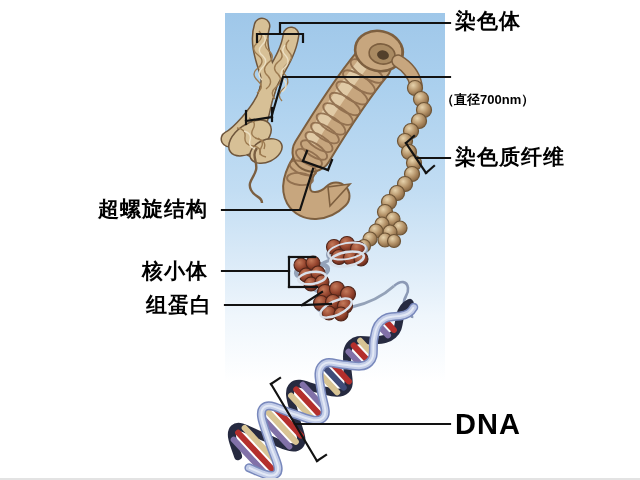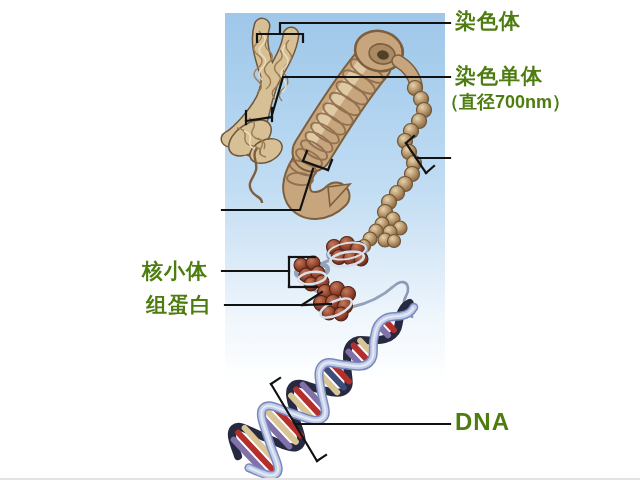--- a/index.html
+++ b/index.html
@@ -2,24 +2,24 @@
 <html><head>
 <meta charset="utf-8">
 <style>
   html,body{margin:0;padding:0;background:#fff;}
   .stage{position:relative;width:640px;height:480px;background:#ffffff;overflow:hidden;
          font-family:"Liberation Sans","DejaVu Sans",sans-serif;}
   .panel{position:absolute;left:225px;top:13px;width:220px;height:467px;
          background:linear-gradient(180deg,#9fc7e9 0%,#abd0ee 16%,#c2ddf3 38%,
                     #dcebf8 54%,#eff6fc 65%,rgba(255,255,255,0) 79%);}
   svg.art{position:absolute;left:0;top:0;}
-  .lbl{position:absolute;font-weight:bold;color:#4d7c0f;font-size:21px;
+  .lbl{position:absolute;font-weight:bold;color:#000000;font-size:21px;
        line-height:1.1;white-space:nowrap;letter-spacing:1px;}
-  .sub{font-size:18px;letter-spacing:0;}
-  .dna-lbl{font-size:24px;letter-spacing:1px;}
+  .sub{font-size:13px;letter-spacing:0;}
+  .dna-lbl{font-size:29px;letter-spacing:1px;}
   .bottom-edge{position:absolute;left:0;bottom:0;width:640px;height:2px;background:#e3e3e3;}
 </style>
 </head>
 <body>
 
 <div class="stage">
 
   <div class="panel"></div>
 
   <svg class="art" width="640" height="480" viewBox="0 0 640 480">
@@ -247,24 +247,25 @@
         <path d="M271,384 L317,461"></path>
         <path d="M271,384 L280,378"></path>
         <path d="M317,461 L326,455"></path>
         <path d="M295,424 L450,424"></path>
       </g>
     </g>
   </svg>
 
   <div class="lbl" style="left:455px;top:9px">染色体</div>
 
-  <div class="lbl" style="left:455px;top:64px">染色单体</div>
   <div class="lbl sub" style="left:441px;top:93px">（直径700nm）</div>
 
-
+  <div class="lbl" style="left:455px;top:145px">染色质纤维</div>
+
+  <div class="lbl" style="right:432px;top:197px">超螺旋结构</div>
 
   <div class="lbl" style="right:432px;top:259px">核小体</div>
 
   <div class="lbl" style="right:428px;top:293px">组蛋白</div>
 
   <div class="lbl dna-lbl" style="left:455px;top:409px">DNA</div>
 
   <div class="bottom-edge"></div>
 </div>
 

